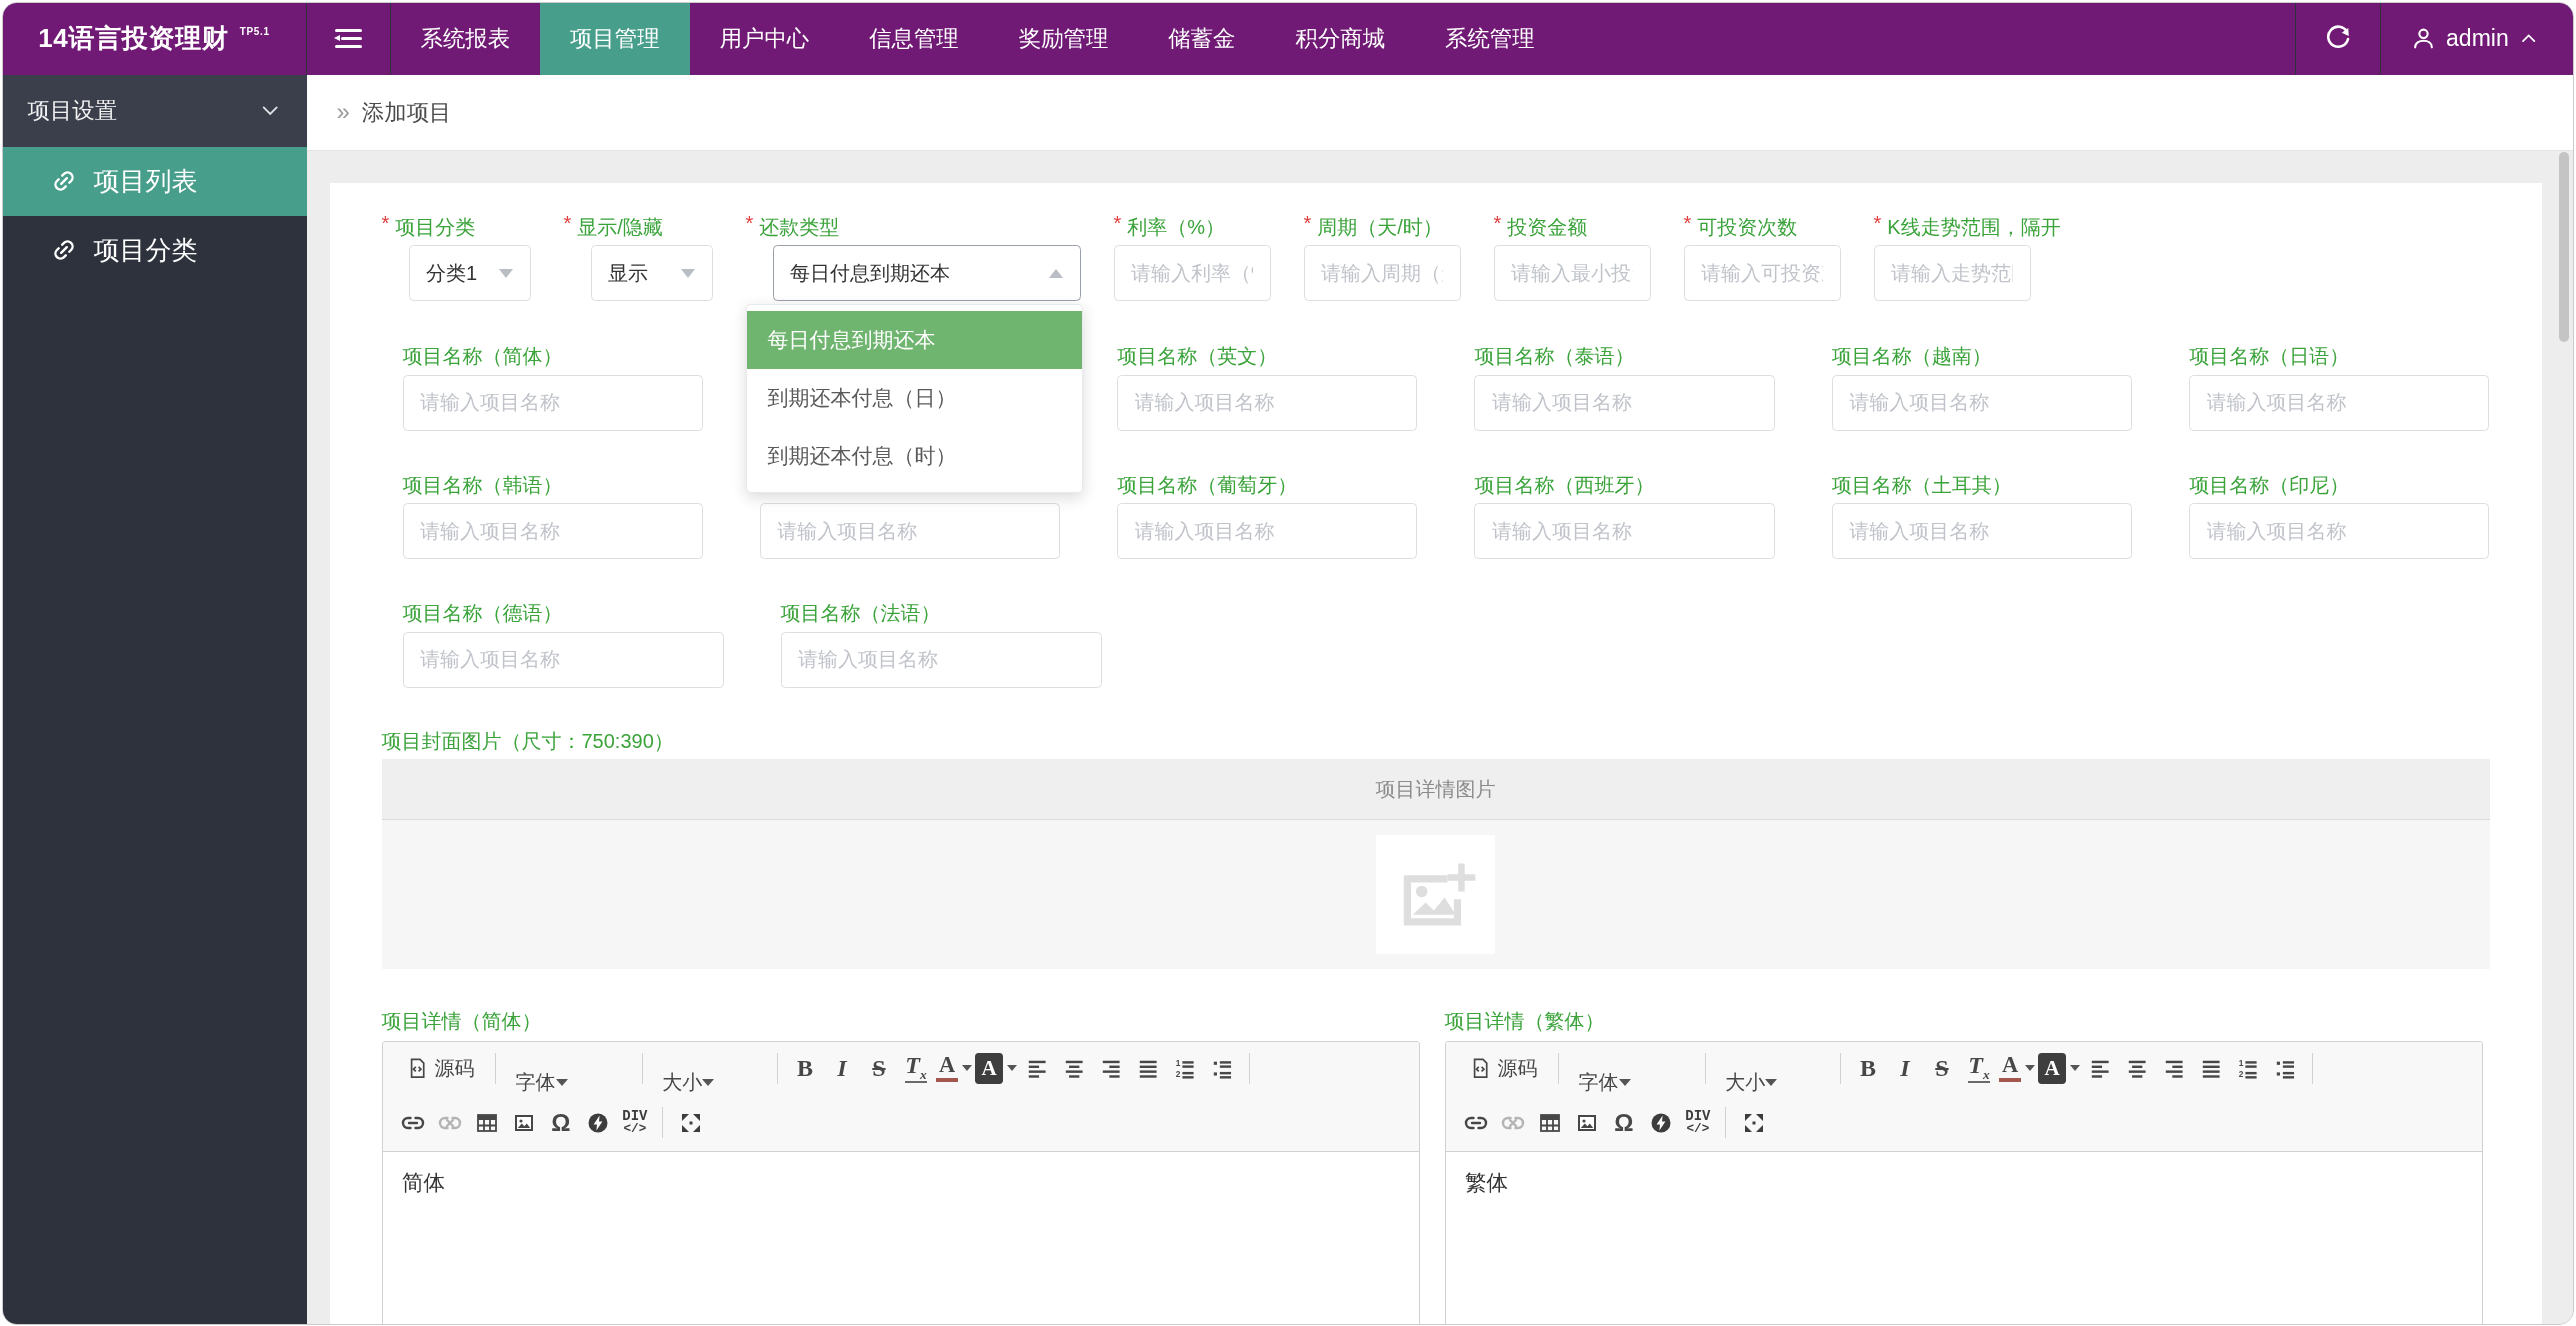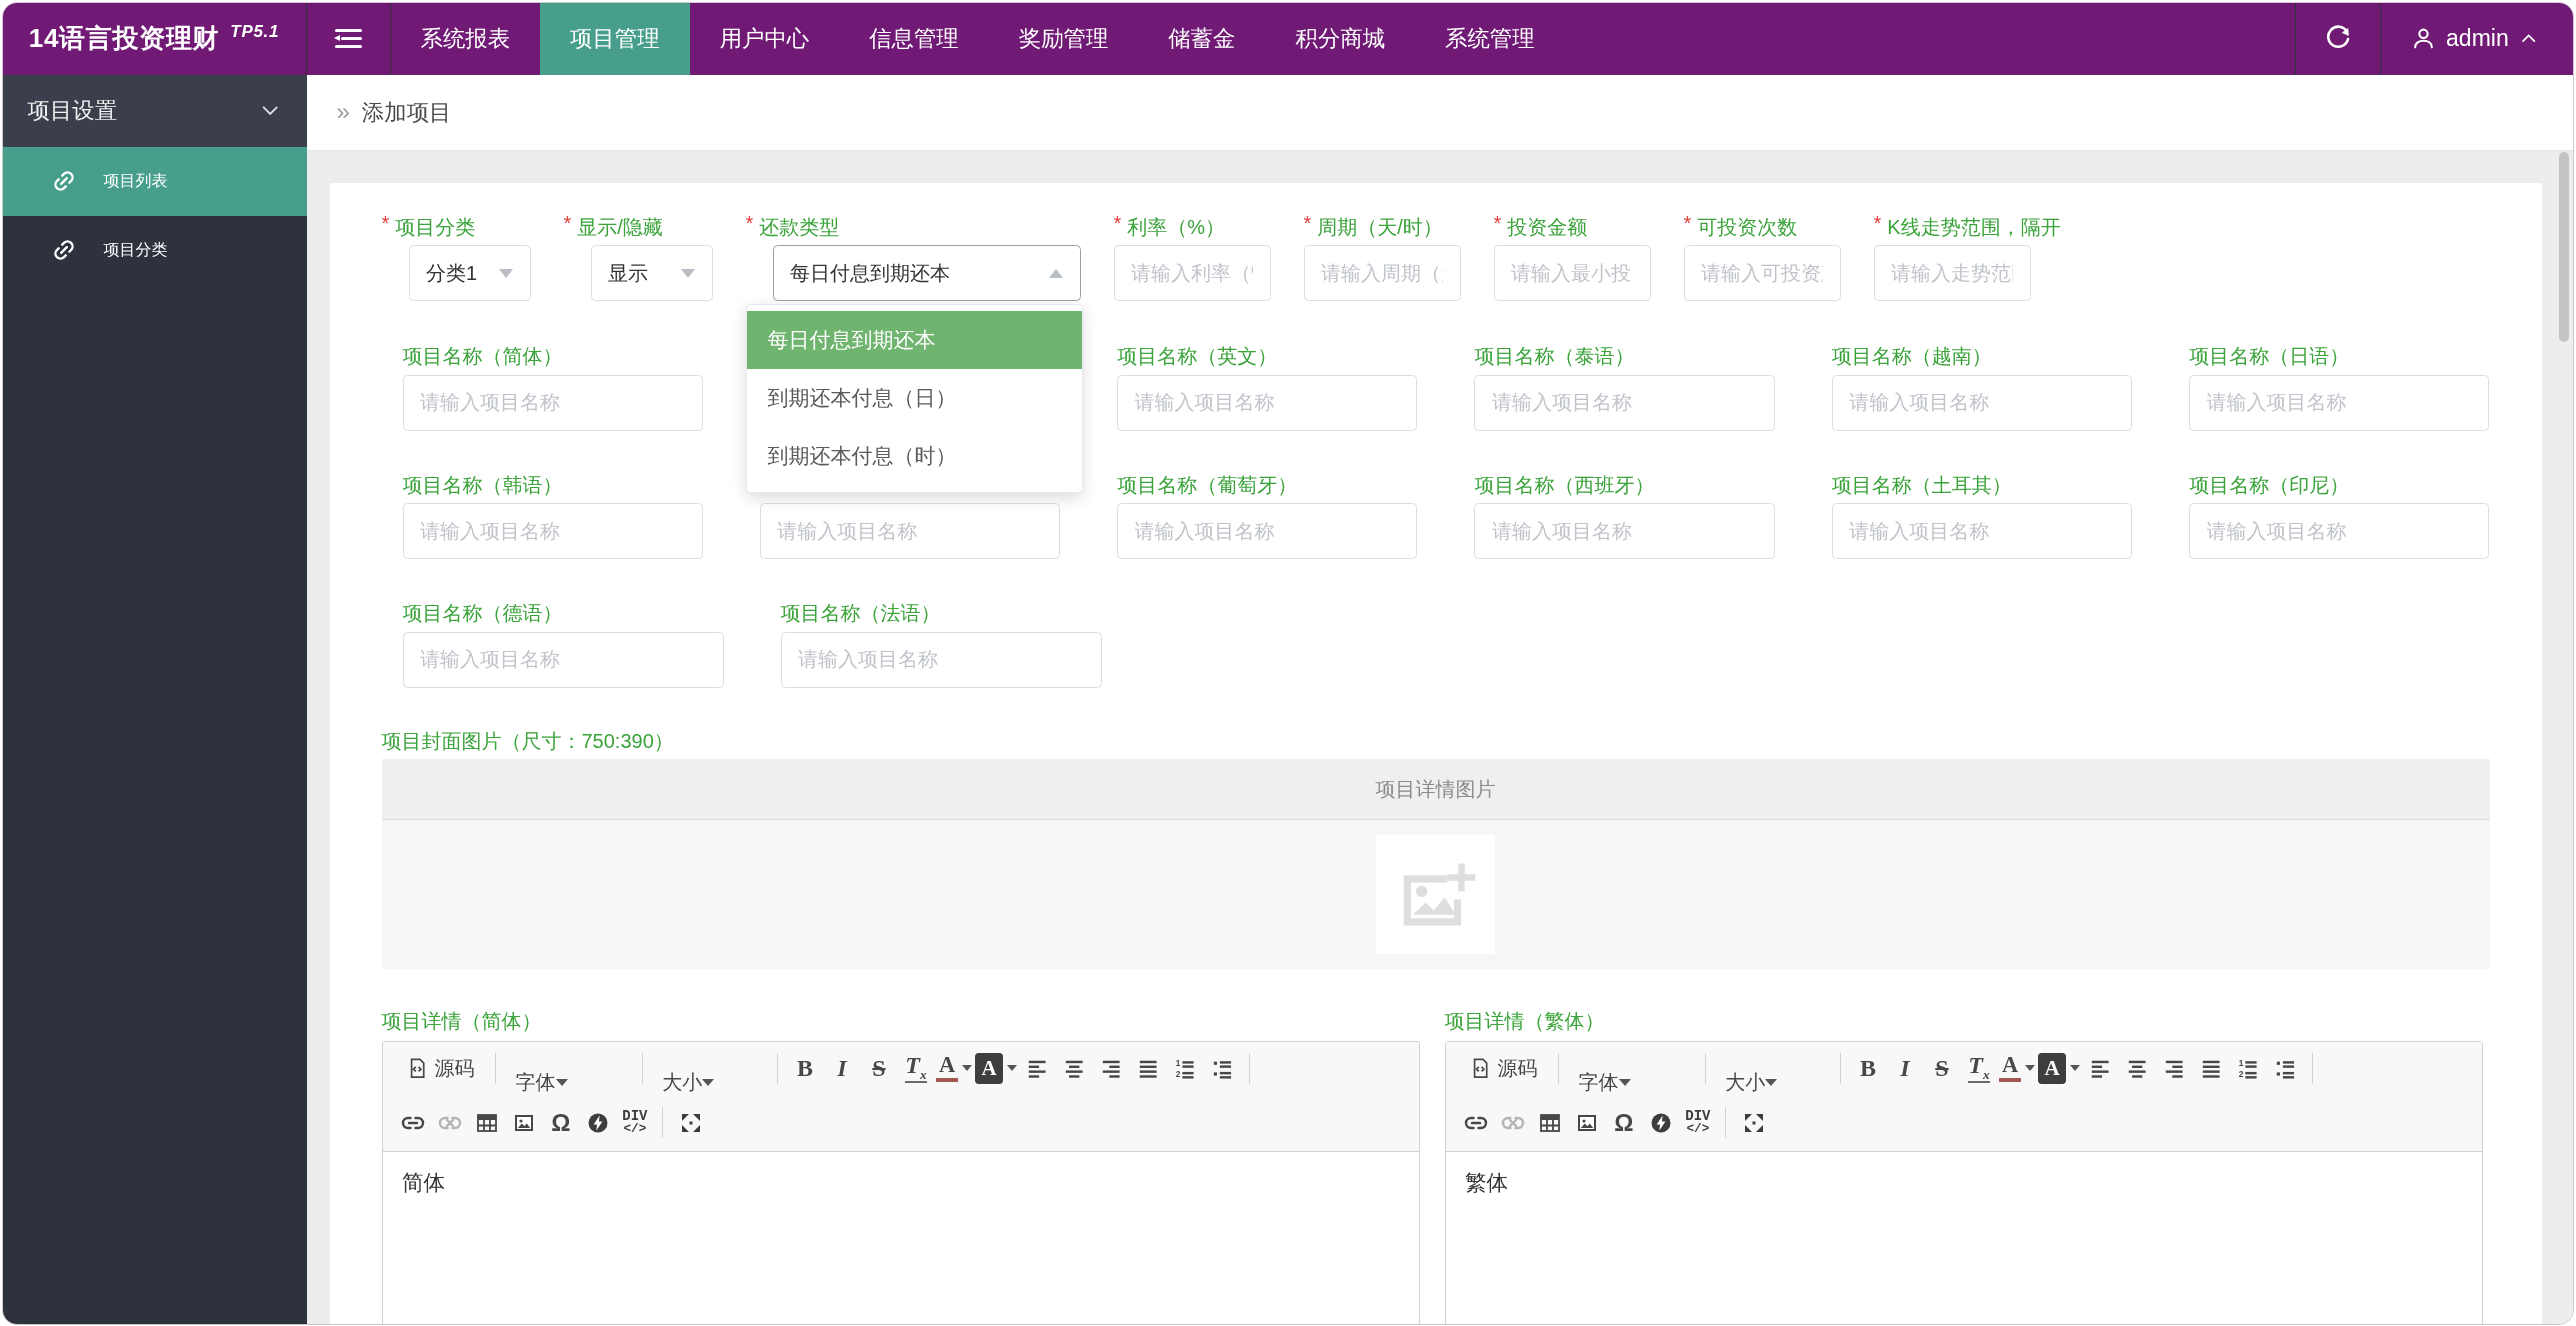--- a/index.html
+++ b/index.html
@@ -3,42 +3,42 @@
 <meta charset="utf-8">
 <style>
   html,body{margin:0;padding:0;background:#fff;width:2576px;height:1327px;overflow:hidden;
     font-family:"Liberation Sans","DejaVu Sans",sans-serif;}
   .window{position:absolute;left:1.5px;top:1.5px;width:2570px;height:1321px;border:1.5px solid #cbcbcb;
     border-radius:15px;overflow:hidden;background:#ededed;}
 
   
   .topbar{position:absolute;top:0;left:0;right:0;height:72px;background:#701a75;display:flex;align-items:stretch;color:#fff;z-index:20;}
   .logo{width:304px;display:flex;align-items:center;justify-content:center;font-size:26px;font-weight:bold;letter-spacing:0.7px;box-sizing:border-box;border-right:0.7px solid #2e323c;}
-  .logo sup{font-size:17px;font-weight:bold;margin-left:11px;transform:translateY(-7.5px);font-style:italic;}
+  .logo sup{font-size:10px;font-weight:bold;margin-left:11px;transform:translateY(-7.5px);}
   .burger-zone{width:83px;display:flex;align-items:center;justify-content:center;border-right:0.7px solid #2e323c;cursor:pointer;}
   .burger{position:relative;width:27px;height:19.4px;}
   .burger i{position:absolute;left:0;height:3px;width:27px;background:#fff;border-radius:1.5px;display:block;}
   .burger i:nth-child(1){top:0;}
   .burger i:nth-child(2){top:8.2px;width:21px;left:6px;}
   .burger i:nth-child(2)::before{content:"";position:absolute;left:-6.7px;top:-2.2px;border-top:3.7px solid transparent;border-bottom:3.7px solid transparent;border-right:6px solid #fff;}
   .burger i:nth-child(3){top:16.4px;}
   .nav{display:flex;}
   .nav-item{padding:0 30px;display:flex;align-items:center;font-size:22.4px;cursor:pointer;white-space:nowrap;}
   .nav-item.active{background:#479e8b;}
   .top-right{margin-left:auto;display:flex;align-items:stretch;}
   .tb-sep{width:0.7px;background:#2e323c;}
   .refresh-zone{width:84px;display:flex;align-items:center;justify-content:center;cursor:pointer;}
   .user-zone{display:flex;align-items:center;gap:10.4px;padding:0 34px 0 30px;font-size:23px;cursor:pointer;}
   .wicon{display:block;}
 
   
   .sidebar{position:absolute;top:72px;left:0;width:304px;bottom:0;background:#2e323d;z-index:10;}
   .side-group{height:72px;background:#3a3f4b;display:flex;align-items:center;padding:0 25px;color:#f2f2f2;font-size:22.4px;cursor:pointer;}
   .side-group span{flex:1;}
-  .side-item{height:69px;display:flex;align-items:center;padding-left:49px;gap:28px;color:#fff;font-size:16px;cursor:pointer;}
+  .side-item{height:69px;display:flex;align-items:center;padding-left:49px;gap:18px;color:#fff;font-size:26px;cursor:pointer;}
   .side-item.active{background:#479e8b;}
 
   
   .content{position:absolute;left:304px;top:72px;right:0;bottom:0;background:#ededed;}
   .breadcrumb{height:75px;background:#fff;border-bottom:0.7px solid #e4e4e4;display:flex;align-items:center;padding-left:30px;gap:12px;}
   .crumb-sep{color:#9c9c9c;font-size:24px;}
   .crumb-title{color:#4b4b4b;font-size:22.4px;}
   .card{position:absolute;left:23px;top:108px;right:31px;height:1342px;background:#fff;box-sizing:border-box;padding:31px 52px;}
 
   

